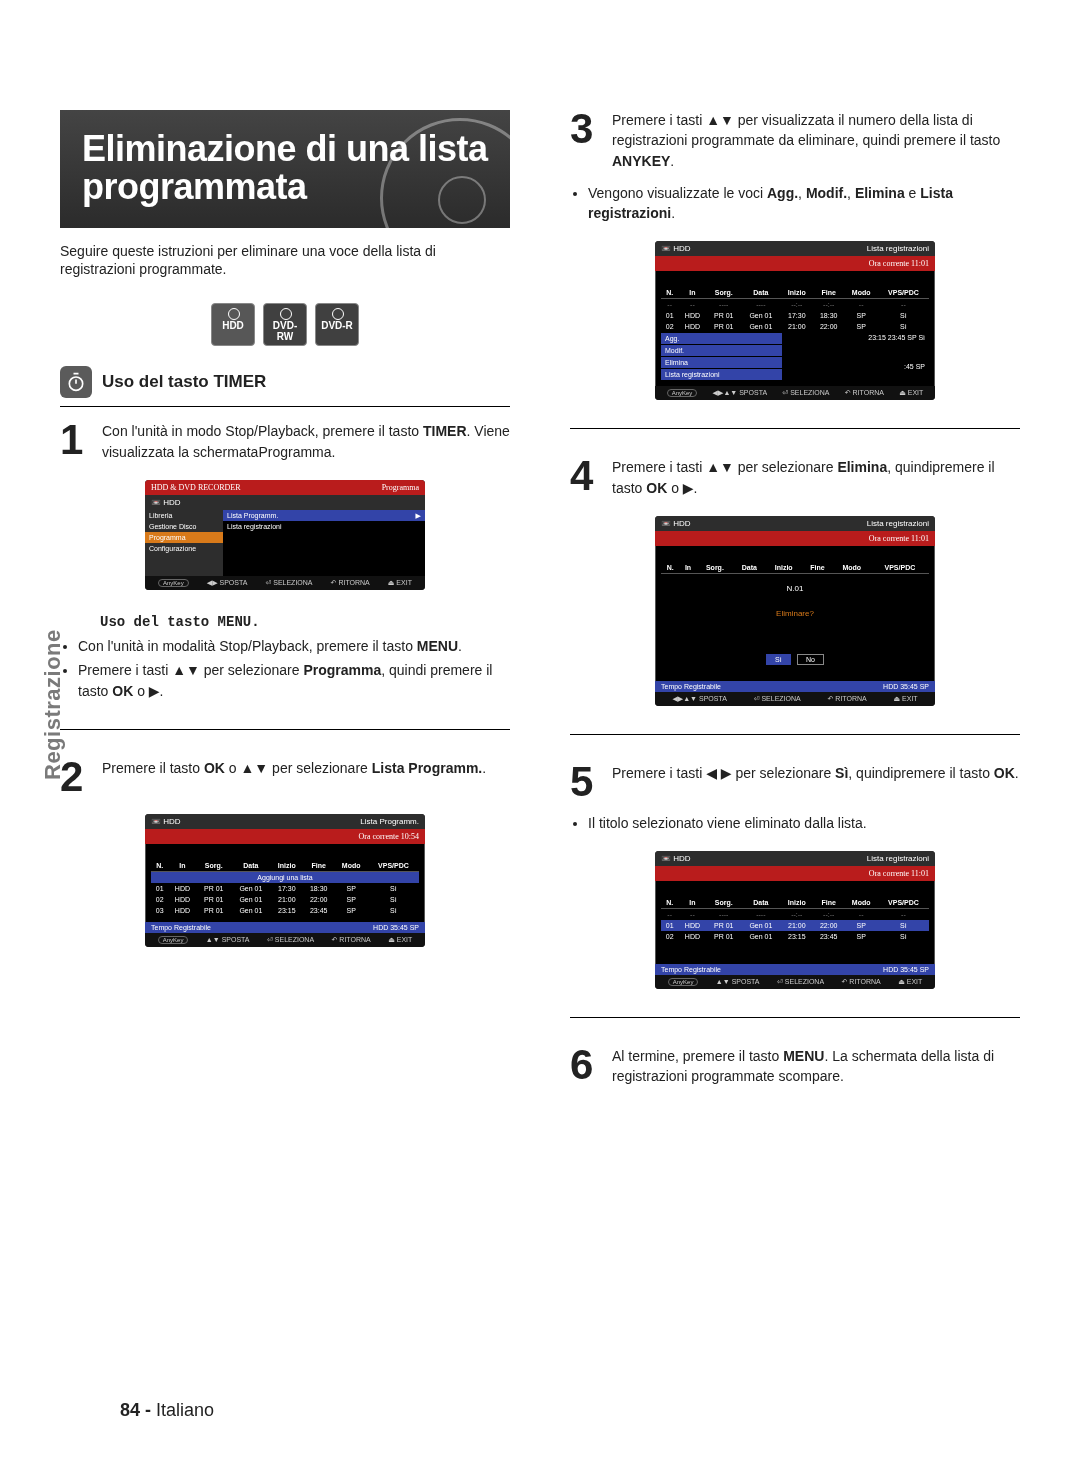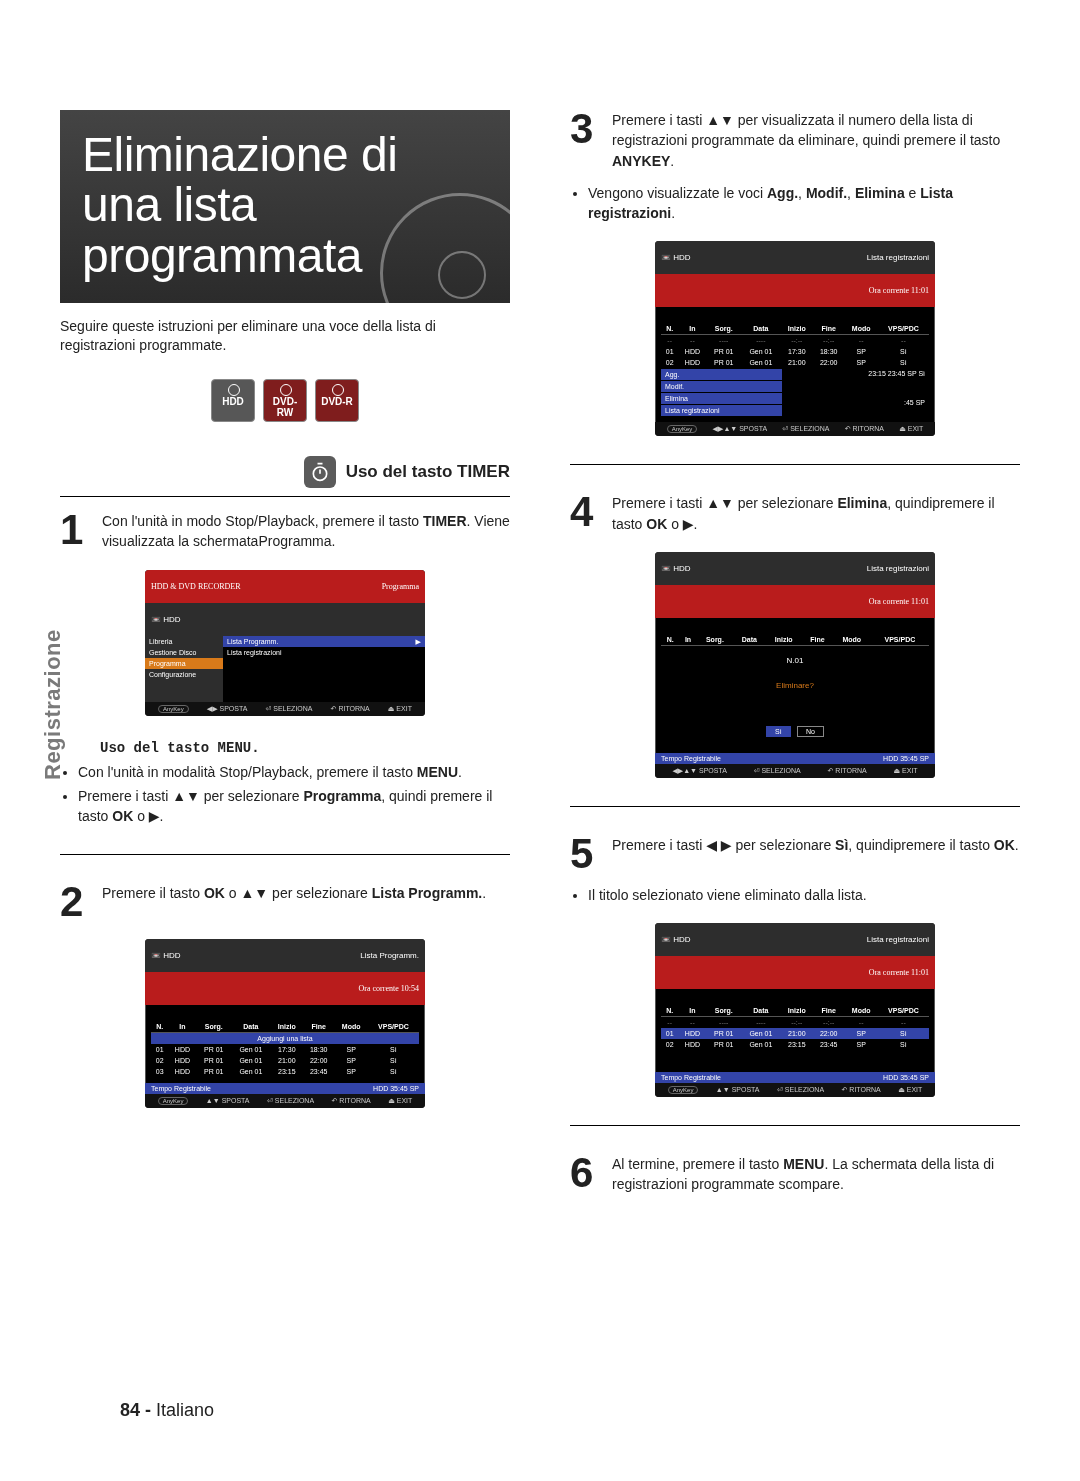--- a/index.html
+++ b/index.html
@@ -28,22 +28,22 @@
   .title-block {
     background: linear-gradient(#444,#2b2b2b);
     color: #fff;
     padding: 20px 22px 22px 22px;
     margin-bottom: 12px;
     position: relative;
     overflow: hidden;
   }
   .title-block h1 {
     margin: 0;
-    font-size: 48px;
-    font-weight: normal;
+    font-size: 36px;
+    font-weight: bold;
     letter-spacing: -0.5px;
     line-height: 1.05;
   }
   .title-block .disc {
     position: absolute;
     right: -30px;
     bottom: -50px;
     width: 160px;
     height: 160px;
     border: 3px solid rgba(255,255,255,0.35);
@@ -86,29 +86,28 @@
   .badge:before {
     content: "";
     position: absolute;
     left: 50%;
     top: 4px;
     width: 10px; height: 10px;
     margin-left: -5px;
     border: 1px solid #fff;
     border-radius: 50%;
   }
-  .badge.inactive { background: #7f1d1d; }
+  .badge.inactive { background: #404040; }
   
   .sec-head {
     display: flex;
     align-items: center;
     gap: 10px;
-    margin-top: 34px;
+    margin-top: 20px;
     margin-bottom: 8px;
-    justify-content: flex-end;
   }
   .sec-icon {
     width: 32px;
     height: 32px;
     background: #5b5b5b;
     border-radius: 6px;
     display: flex;
     align-items: center;
     justify-content: center;
   }
@@ -161,21 +160,21 @@
     background: #000;
     color: #fff;
     font-size: 8px;
     border-radius: 4px;
     box-shadow: 0 0 0 1px #555 inset;
     overflow: hidden;
   }
   .osd .bar {
     display: flex;
     justify-content: space-between;
-    padding: 12px 6px;
+    padding: 3px 6px;
     background: #2d2d2d;
     font-size: 8px;
   }
   .osd .bar.orange { background: #b91c1c; font-family: Liberation Serif, serif; }
   .osd .body {
     padding: 16px 6px 6px 6px;
   }
   .osd table {
     width: 100%;
     border-collapse: collapse;

